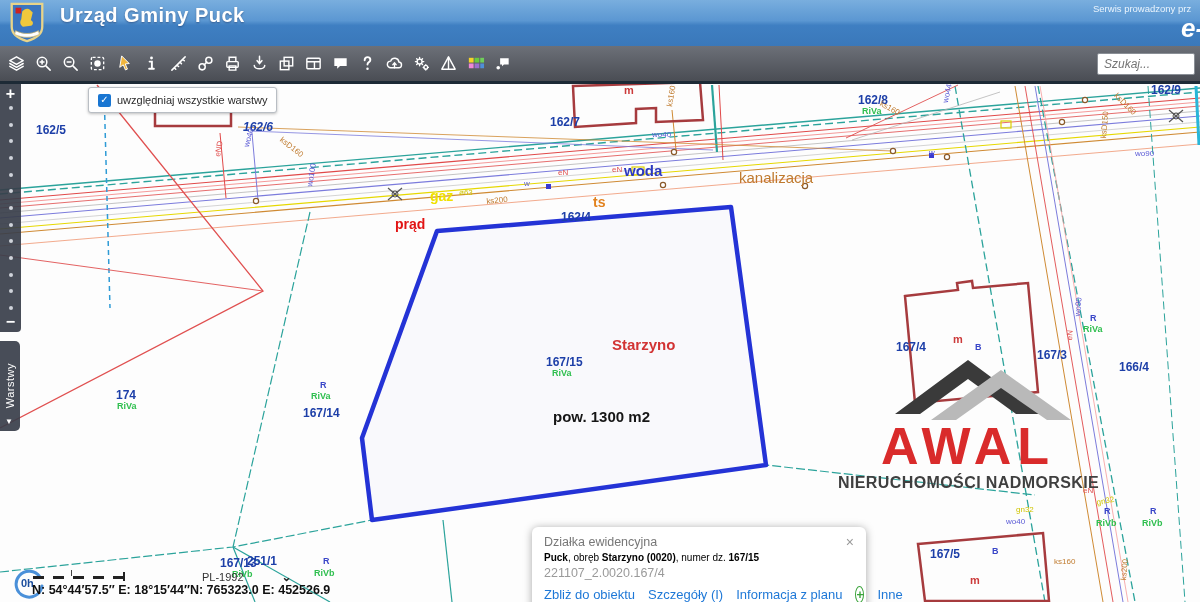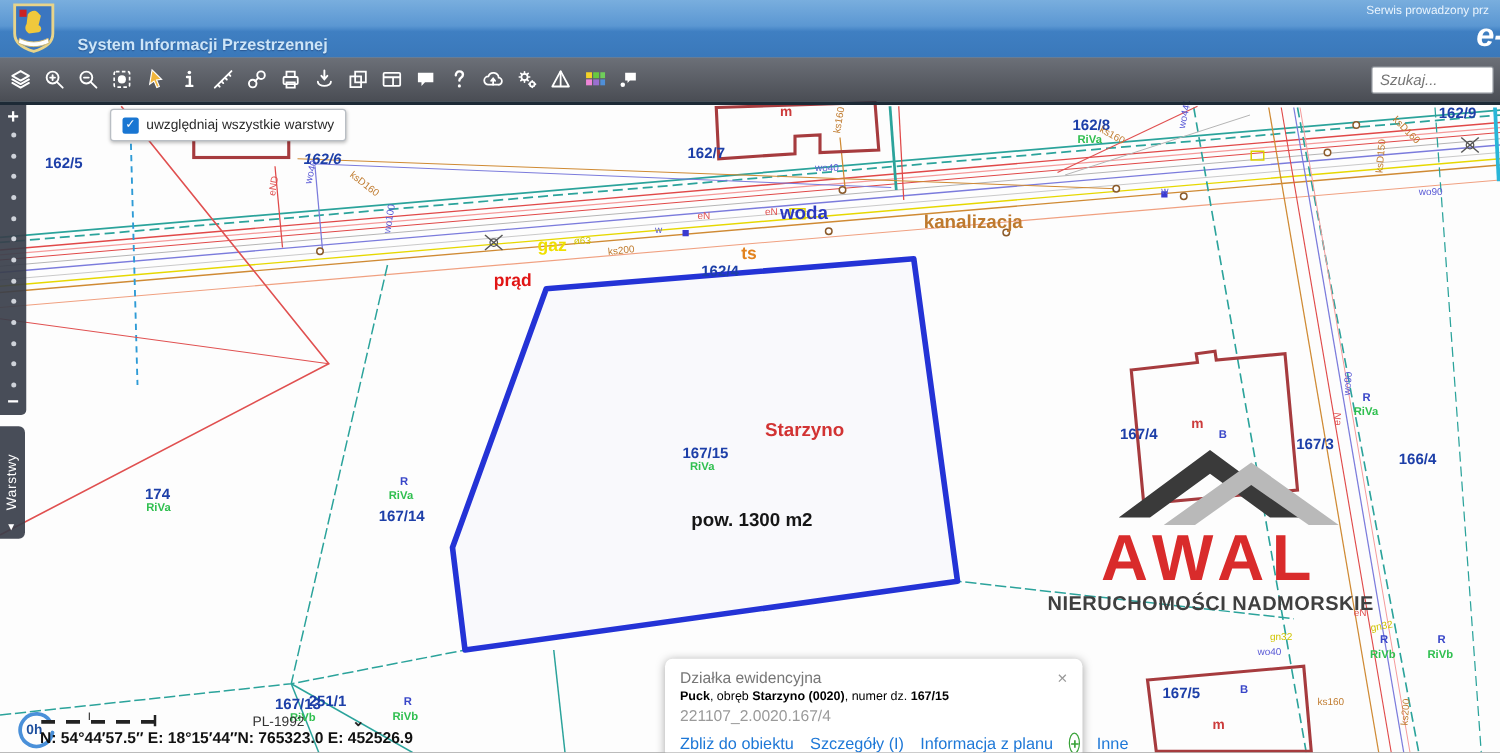--- a/index.html
+++ b/index.html
@@ -51,21 +51,21 @@
   
   .maplayer{position:absolute;inset:0;z-index:1;}
   .mlabel{position:absolute;white-space:nowrap;line-height:1;transform-origin:left top;}
   .parcel{color:#1d3fa8;font-weight:700;font-size:12px}
   .soil{color:#2fbf4f;font-size:9px;font-weight:700}
   .rsm{color:#3946c8;font-size:9px;font-weight:700}
   .town{color:#d23333;font-size:15px;font-weight:600}
   .area{color:#161616;font-size:15px;font-weight:700}
   .u-gaz{color:#f0e000;font-weight:700;font-size:14px}
   .u-woda{color:#2b39c0;font-weight:700;font-size:15px}
-  .u-kan{color:#bf7a2e;font-weight:700;font-size:15px}
+  .u-kan{color:#bf7a2e;font-weight:400;font-size:15px}
   .u-ts{color:#e2821e;font-weight:700;font-size:14px}
   .u-prad{color:#e11414;font-weight:700;font-size:14px}
   .sm-o{color:#c07c30;font-size:8px}
   .sm-b{color:#5b5bd6;font-size:8px}
   .sm-r{color:#e05252;font-size:8px}
   .sm-y{color:#cfc400;font-size:8px}
   .bm{color:#cc3b3b;font-weight:700;font-size:11px}
 
   
   .wmark{position:absolute;left:838px;top:358px;width:260px;z-index:3;text-align:center;}
@@ -259,21 +259,21 @@
     <div class="wm-sub">NIERUCHOMOŚCI NADMORSKIE</div>
   </div>
 
   <div class="header">
     <svg class="crest" width="38" height="42" viewBox="0 0 38 44">
       <path d="M3 2h32v24c0 9-9 13-16 15C12 39 3 35 3 26z" fill="#3b76c0" stroke="#e8d48a" stroke-width="2.4"></path>
       <rect x="7" y="6" width="6" height="6" fill="#cc2222"></rect>
       <path d="M14 10c2-3 6-4 8-2l3 3-2 8c3 1 3 5 0 6l-8 1c-3-2-4-5-2-8z" fill="#f0c83c"></path>
       <path d="M7 30c8 4 16 4 24 0l1 4c-9 4-17 4-26 0z" fill="#fff" stroke="#c9b572" stroke-width="0.8"></path>
     </svg>
-    <div class="h-sub">System Informacji Przestrzennej</div>
+    <div class="h-title">Urząd Gminy Puck</div>
     <div class="h-note">Serwis prowadzony prz</div>
     <div class="h-brand">e-</div>
   </div>
 
   <div class="toolbar">
     <div class="tbi">
         <svg width="19" height="19" viewBox="0 0 20 20" fill="none" stroke="#fff" stroke-width="1.6" stroke-linecap="round" stroke-linejoin="round">
           <path d="M10 3L17 7 10 11 3 7Z"></path>
           <path d="M3 10l7 4 7-4M3 13l7 4 7-4"></path>
         </svg>

